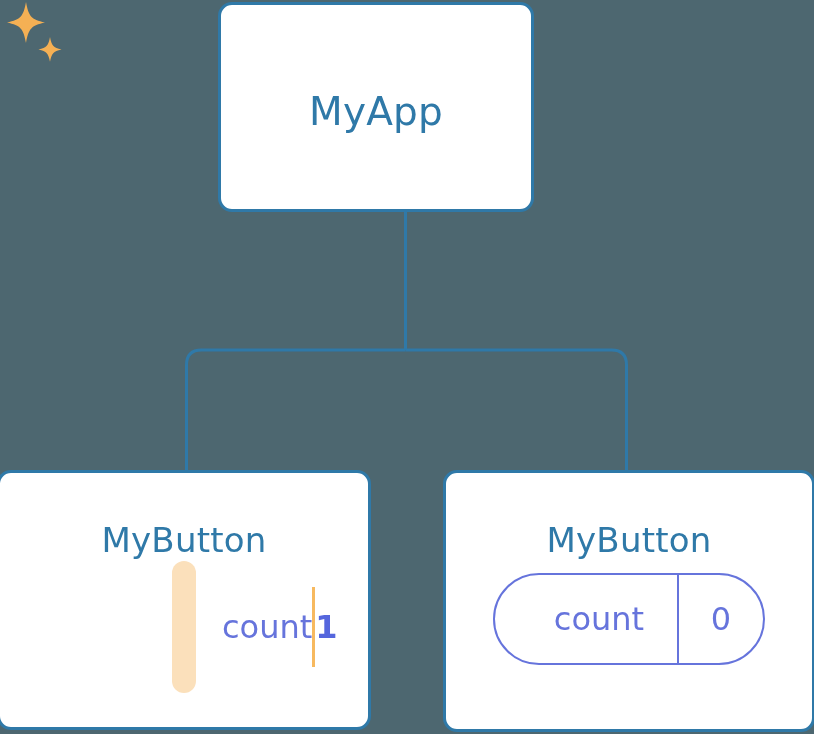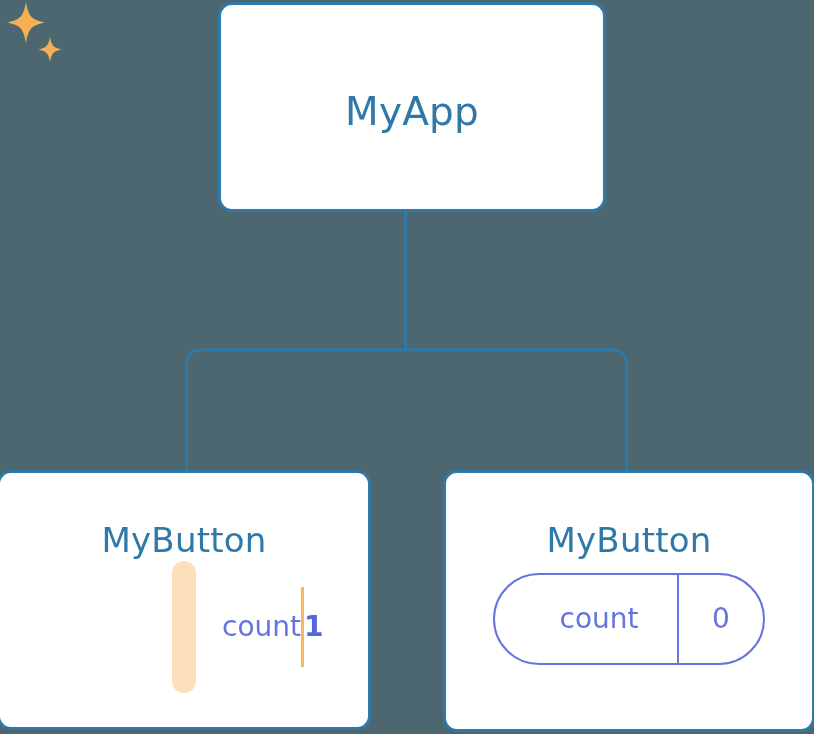--- a/index.html
+++ b/index.html
@@ -35,21 +35,21 @@
   .node-card {
     position: absolute;
     background: #ffffff;
     border: 3px solid #2f79a8;
     border-radius: 14px;
     box-sizing: border-box;
   }
   .node-card.root {
     left: 218px;
     top: 2px;
-    width: 388px;
+    width: 316px;
     height: 210px;
   }
   .node-card.child-left {
     left: -3px;
     top: 470px;
     width: 374px;
     height: 260px;
   }
   .node-card.child-right {
     left: 443px;
@@ -98,21 +98,21 @@
     border-radius: 46px;
     background: #ffffff;
     box-sizing: border-box;
   }
   .pill .pill-key,
   .pill .pill-val {
     display: flex;
     align-items: center;
     justify-content: center;
     color: #6674dc;
-    font-size: 28px;
+    font-size: 32px;
     line-height: 1;
   }
   .pill .pill-key {
     width: 182px;
     padding-left: 26px;
     box-sizing: border-box;
   }
   .pill .pill-val {
     width: 86px;
     border-left: 2px solid #6674dc;

